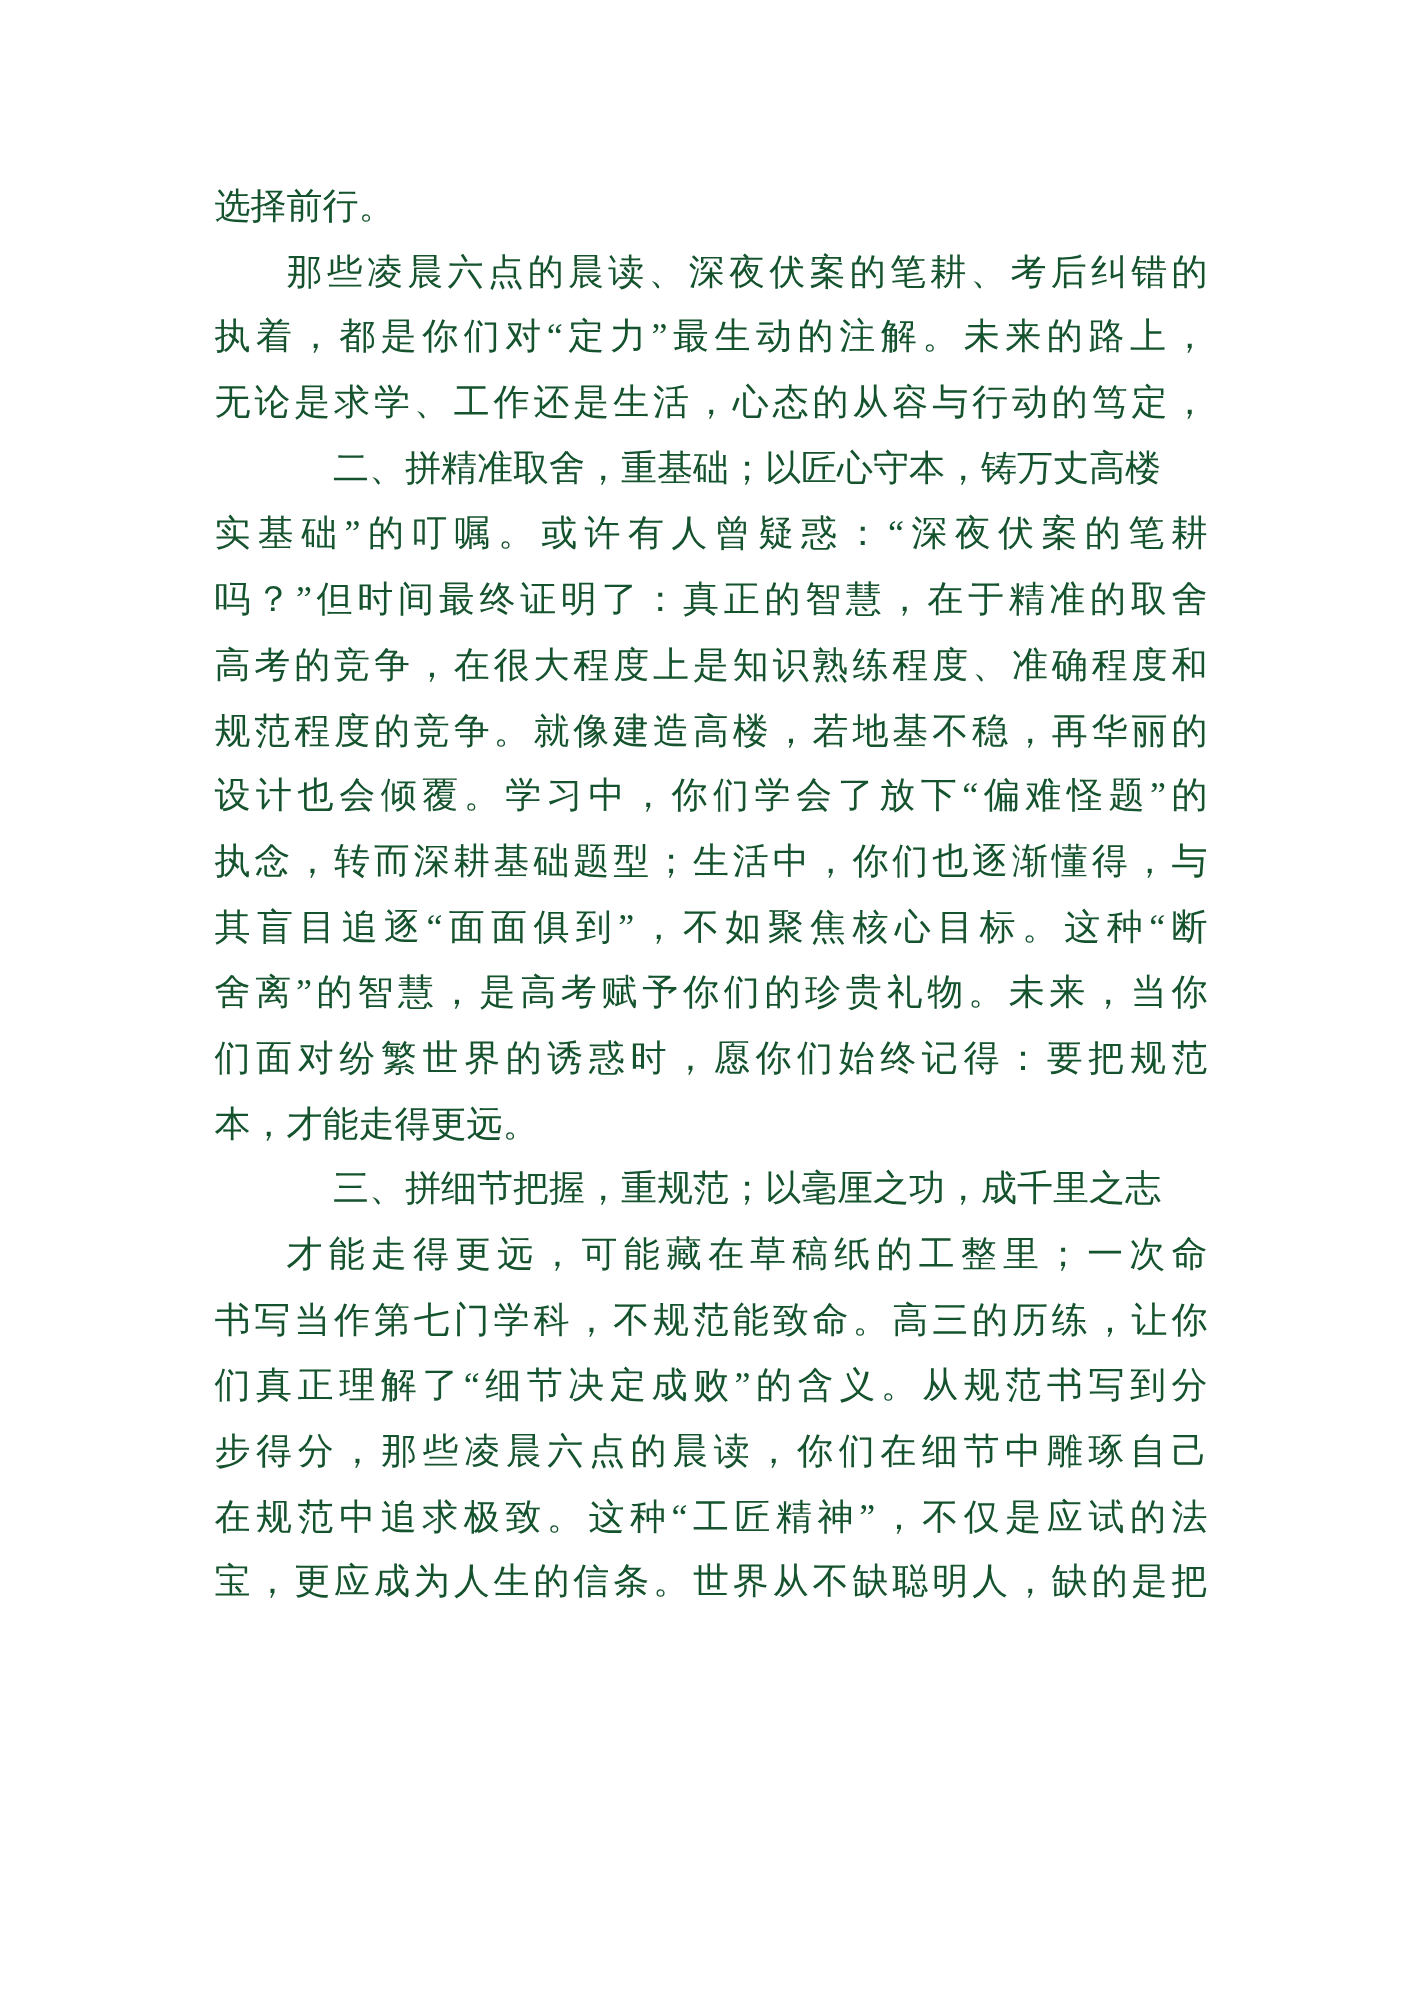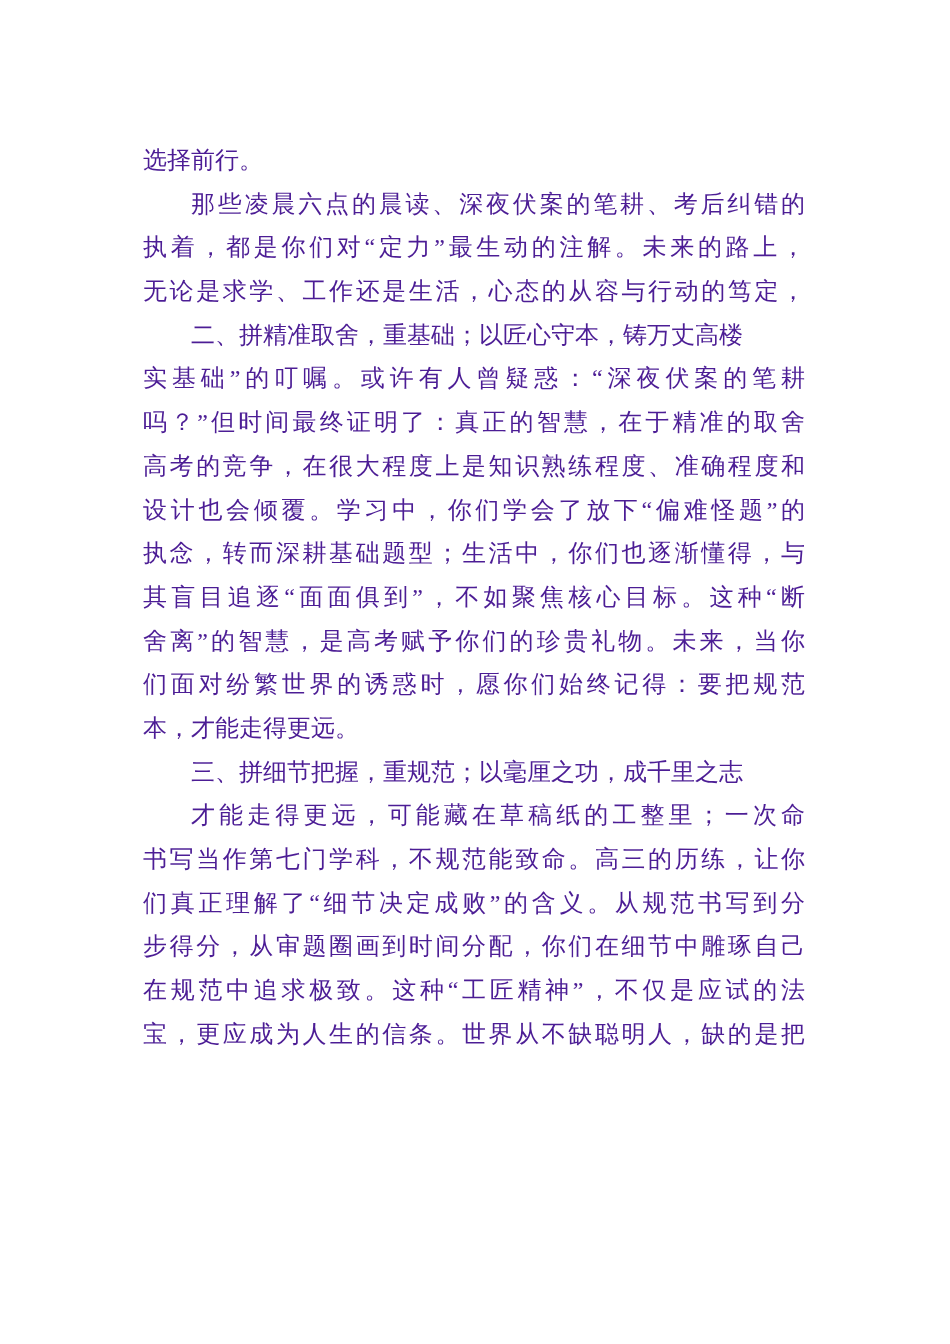--- a/index.html
+++ b/index.html
@@ -34,54 +34,56 @@
     height: 43.7px;
     overflow: hidden;
   }
   .line.justify {
     text-align: justify;
     text-align-last: justify;
     text-justify: inter-character;
   }
   .line.indent {
     text-indent: 48px;
+    text-align: center;
   }
 </style>
 </head>
 <body>
 
 <div class="page" style="background: rgb(255, 255, 255);">
-  <div class="content" id="doc-content" style="color: #4c1d95; margin-top: 22px;">
+  <div class="content" id="doc-content" style="color: #14532d;">
       <div class="para body">
         <div class="line">选择前行。</div>
       </div>
       <div class="para body">
         <div class="line indent justify">那些凌晨六点的晨读、深夜伏案的笔耕、考后纠错的</div>
         <div class="line justify">执着，都是你们对“定力”最生动的注解。未来的路上，</div>
         <div class="line justify">无论是求学、工作还是生活，心态的从容与行动的笃定，</div>
       </div>
       <div class="para heading">
         <div class="line indent">二、拼精准取舍，重基础；以匠心守本，铸万丈高楼</div>
       </div>
       <div class="para body">
         <div class="line justify">实基础”的叮嘱。或许有人曾疑惑：“深夜伏案的笔耕</div>
         <div class="line justify">吗？”但时间最终证明了：真正的智慧，在于精准的取舍</div>
         <div class="line justify">高考的竞争，在很大程度上是知识熟练程度、准确程度和</div>
+        <div class="line justify">规范程度的竞争。就像建造高楼，若地基不稳，再华丽的</div>
         <div class="line justify">设计也会倾覆。学习中，你们学会了放下“偏难怪题”的</div>
         <div class="line justify">执念，转而深耕基础题型；生活中，你们也逐渐懂得，与</div>
         <div class="line justify">其盲目追逐“面面俱到”，不如聚焦核心目标。这种“断</div>
         <div class="line justify">舍离”的智慧，是高考赋予你们的珍贵礼物。未来，当你</div>
         <div class="line justify">们面对纷繁世界的诱惑时，愿你们始终记得：要把规范</div>
         <div class="line">本，才能走得更远。</div>
       </div>
       <div class="para heading">
         <div class="line indent">三、拼细节把握，重规范；以毫厘之功，成千里之志</div>
       </div>
       <div class="para body">
         <div class="line indent justify">才能走得更远，可能藏在草稿纸的工整里；一次命</div>
         <div class="line justify">书写当作第七门学科，不规范能致命。高三的历练，让你</div>
         <div class="line justify">们真正理解了“细节决定成败”的含义。从规范书写到分</div>
-        <div class="line justify">步得分，从审题圈画到时间分配，你们在细节中雕琢自己</div>
+        <div class="line justify">步得分，那些凌晨六点的晨读，你们在细节中雕琢自己</div>
         <div class="line justify">在规范中追求极致。这种“工匠精神”，不仅是应试的法</div>
         <div class="line justify">宝，更应成为人生的信条。世界从不缺聪明人，缺的是把</div>
       </div>
     </div>
 </div>
 
 </body></html>

